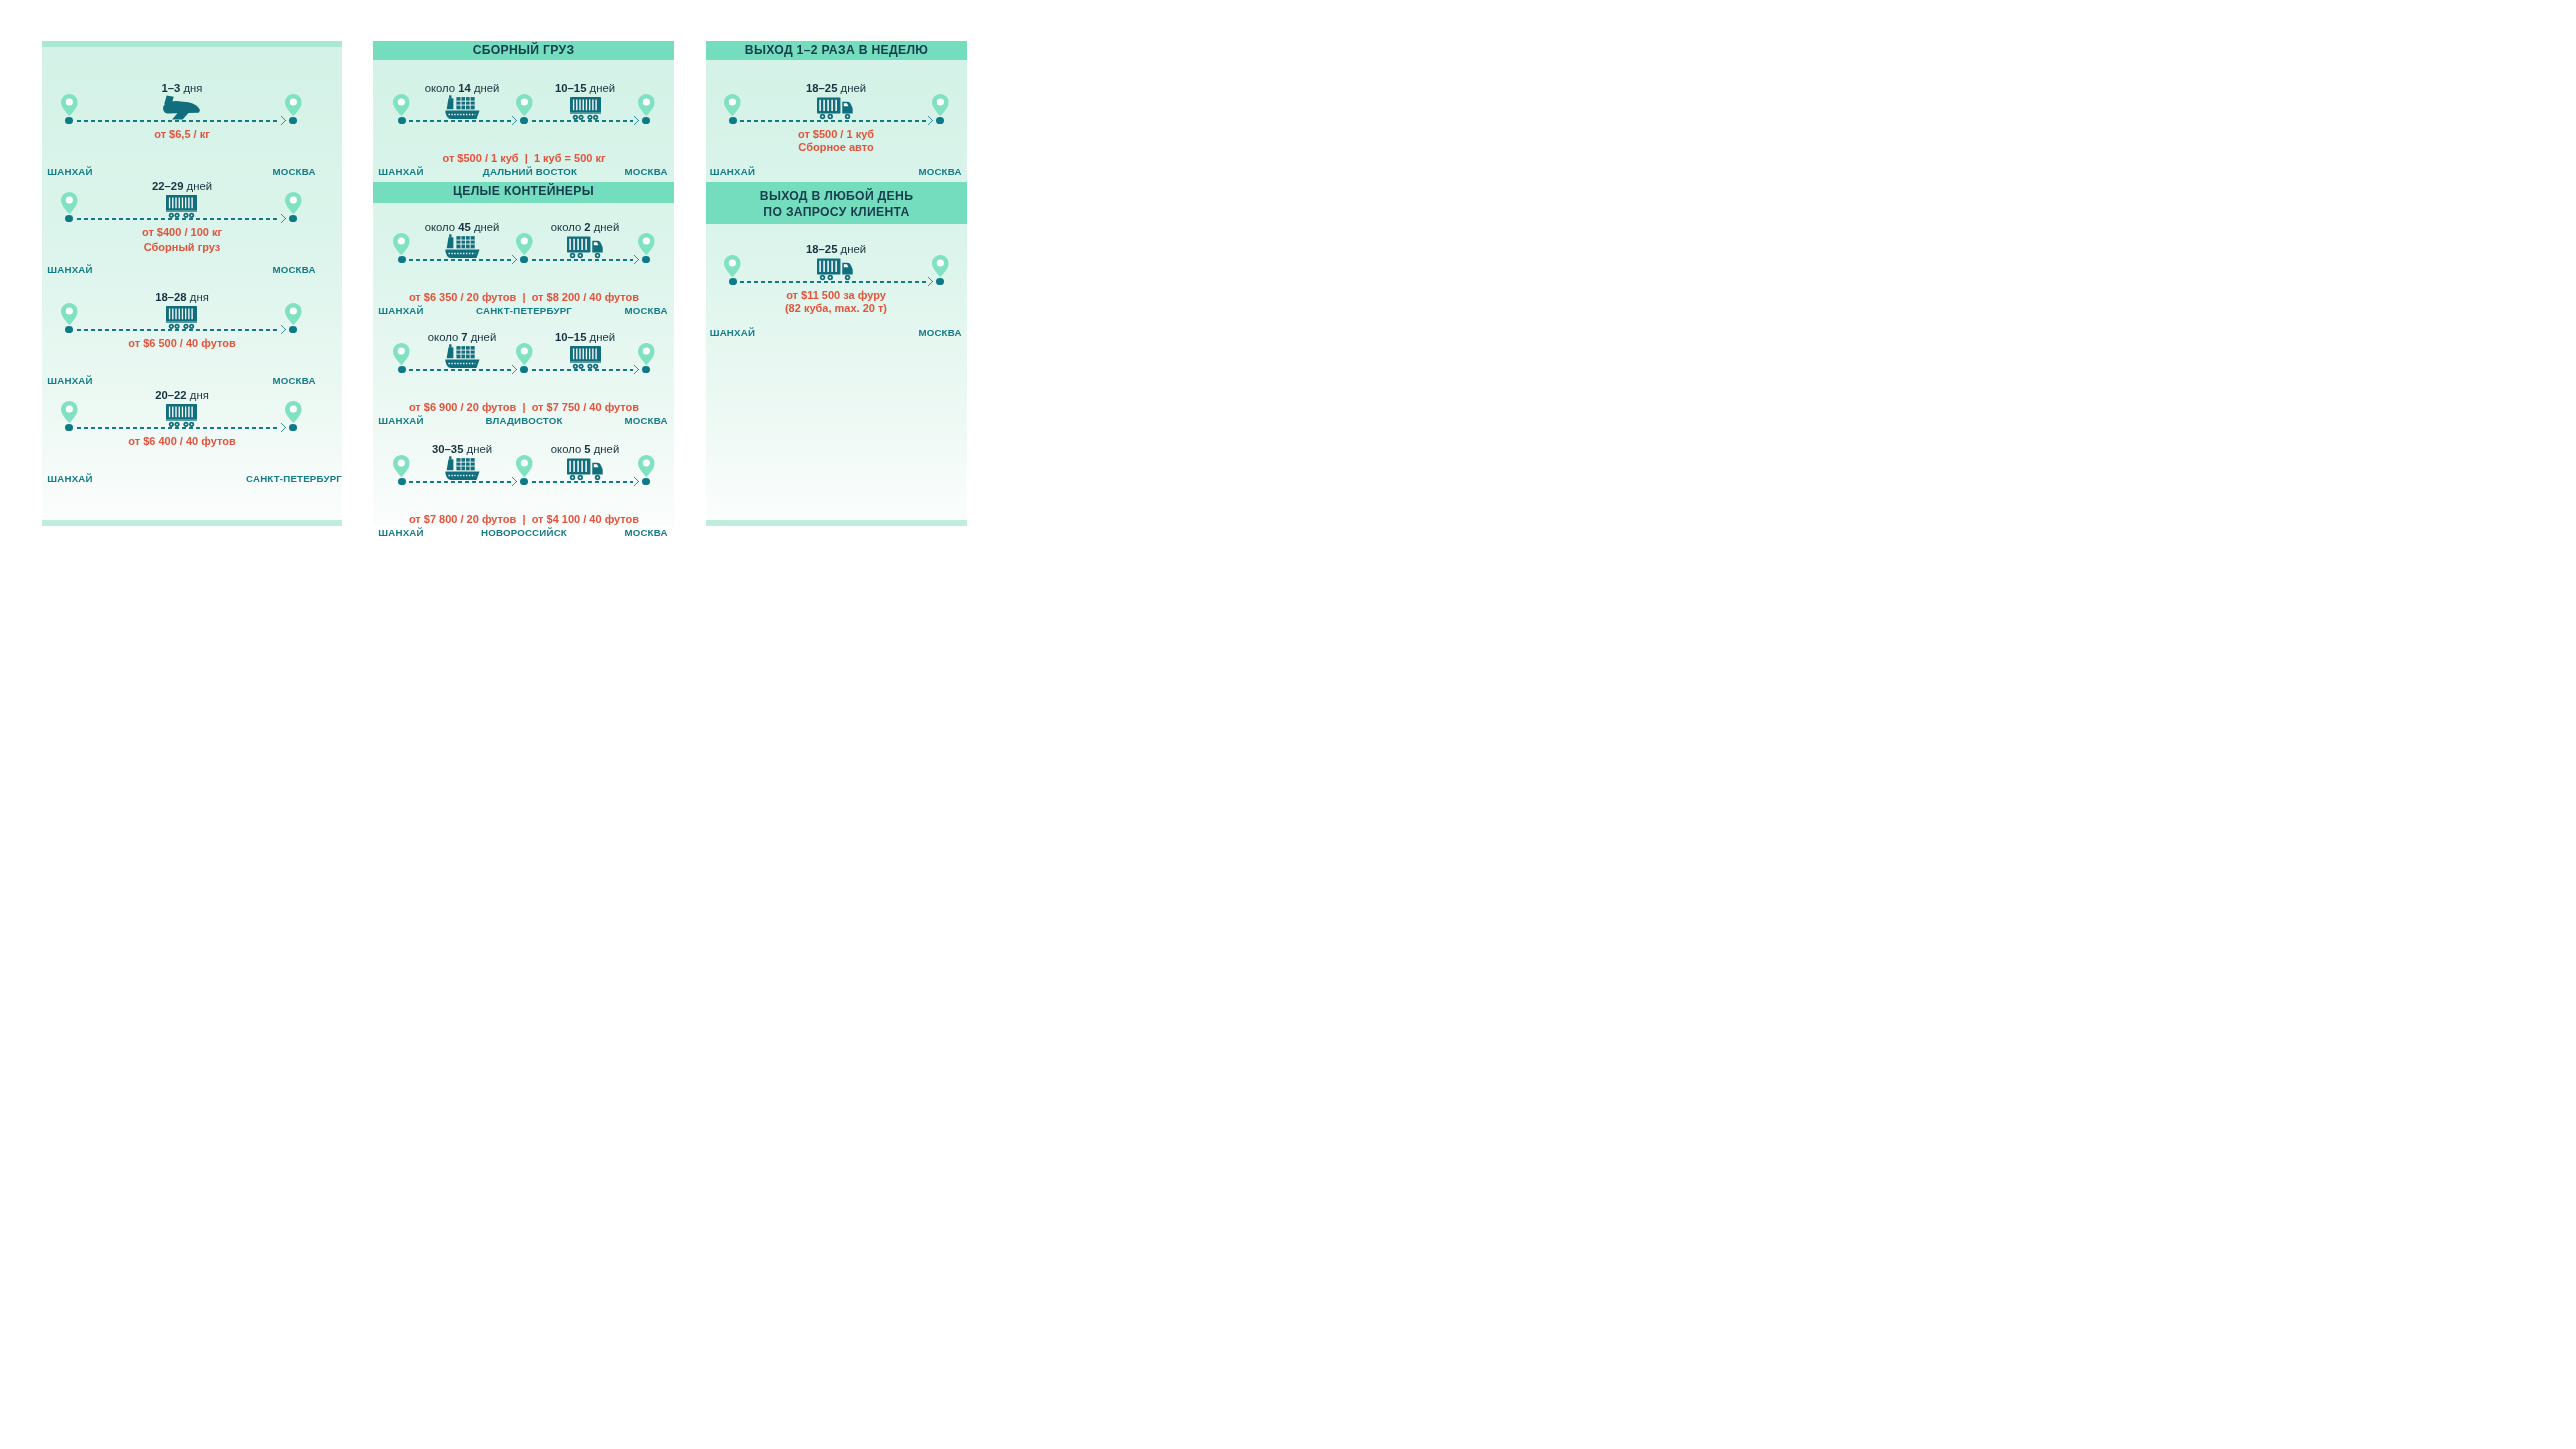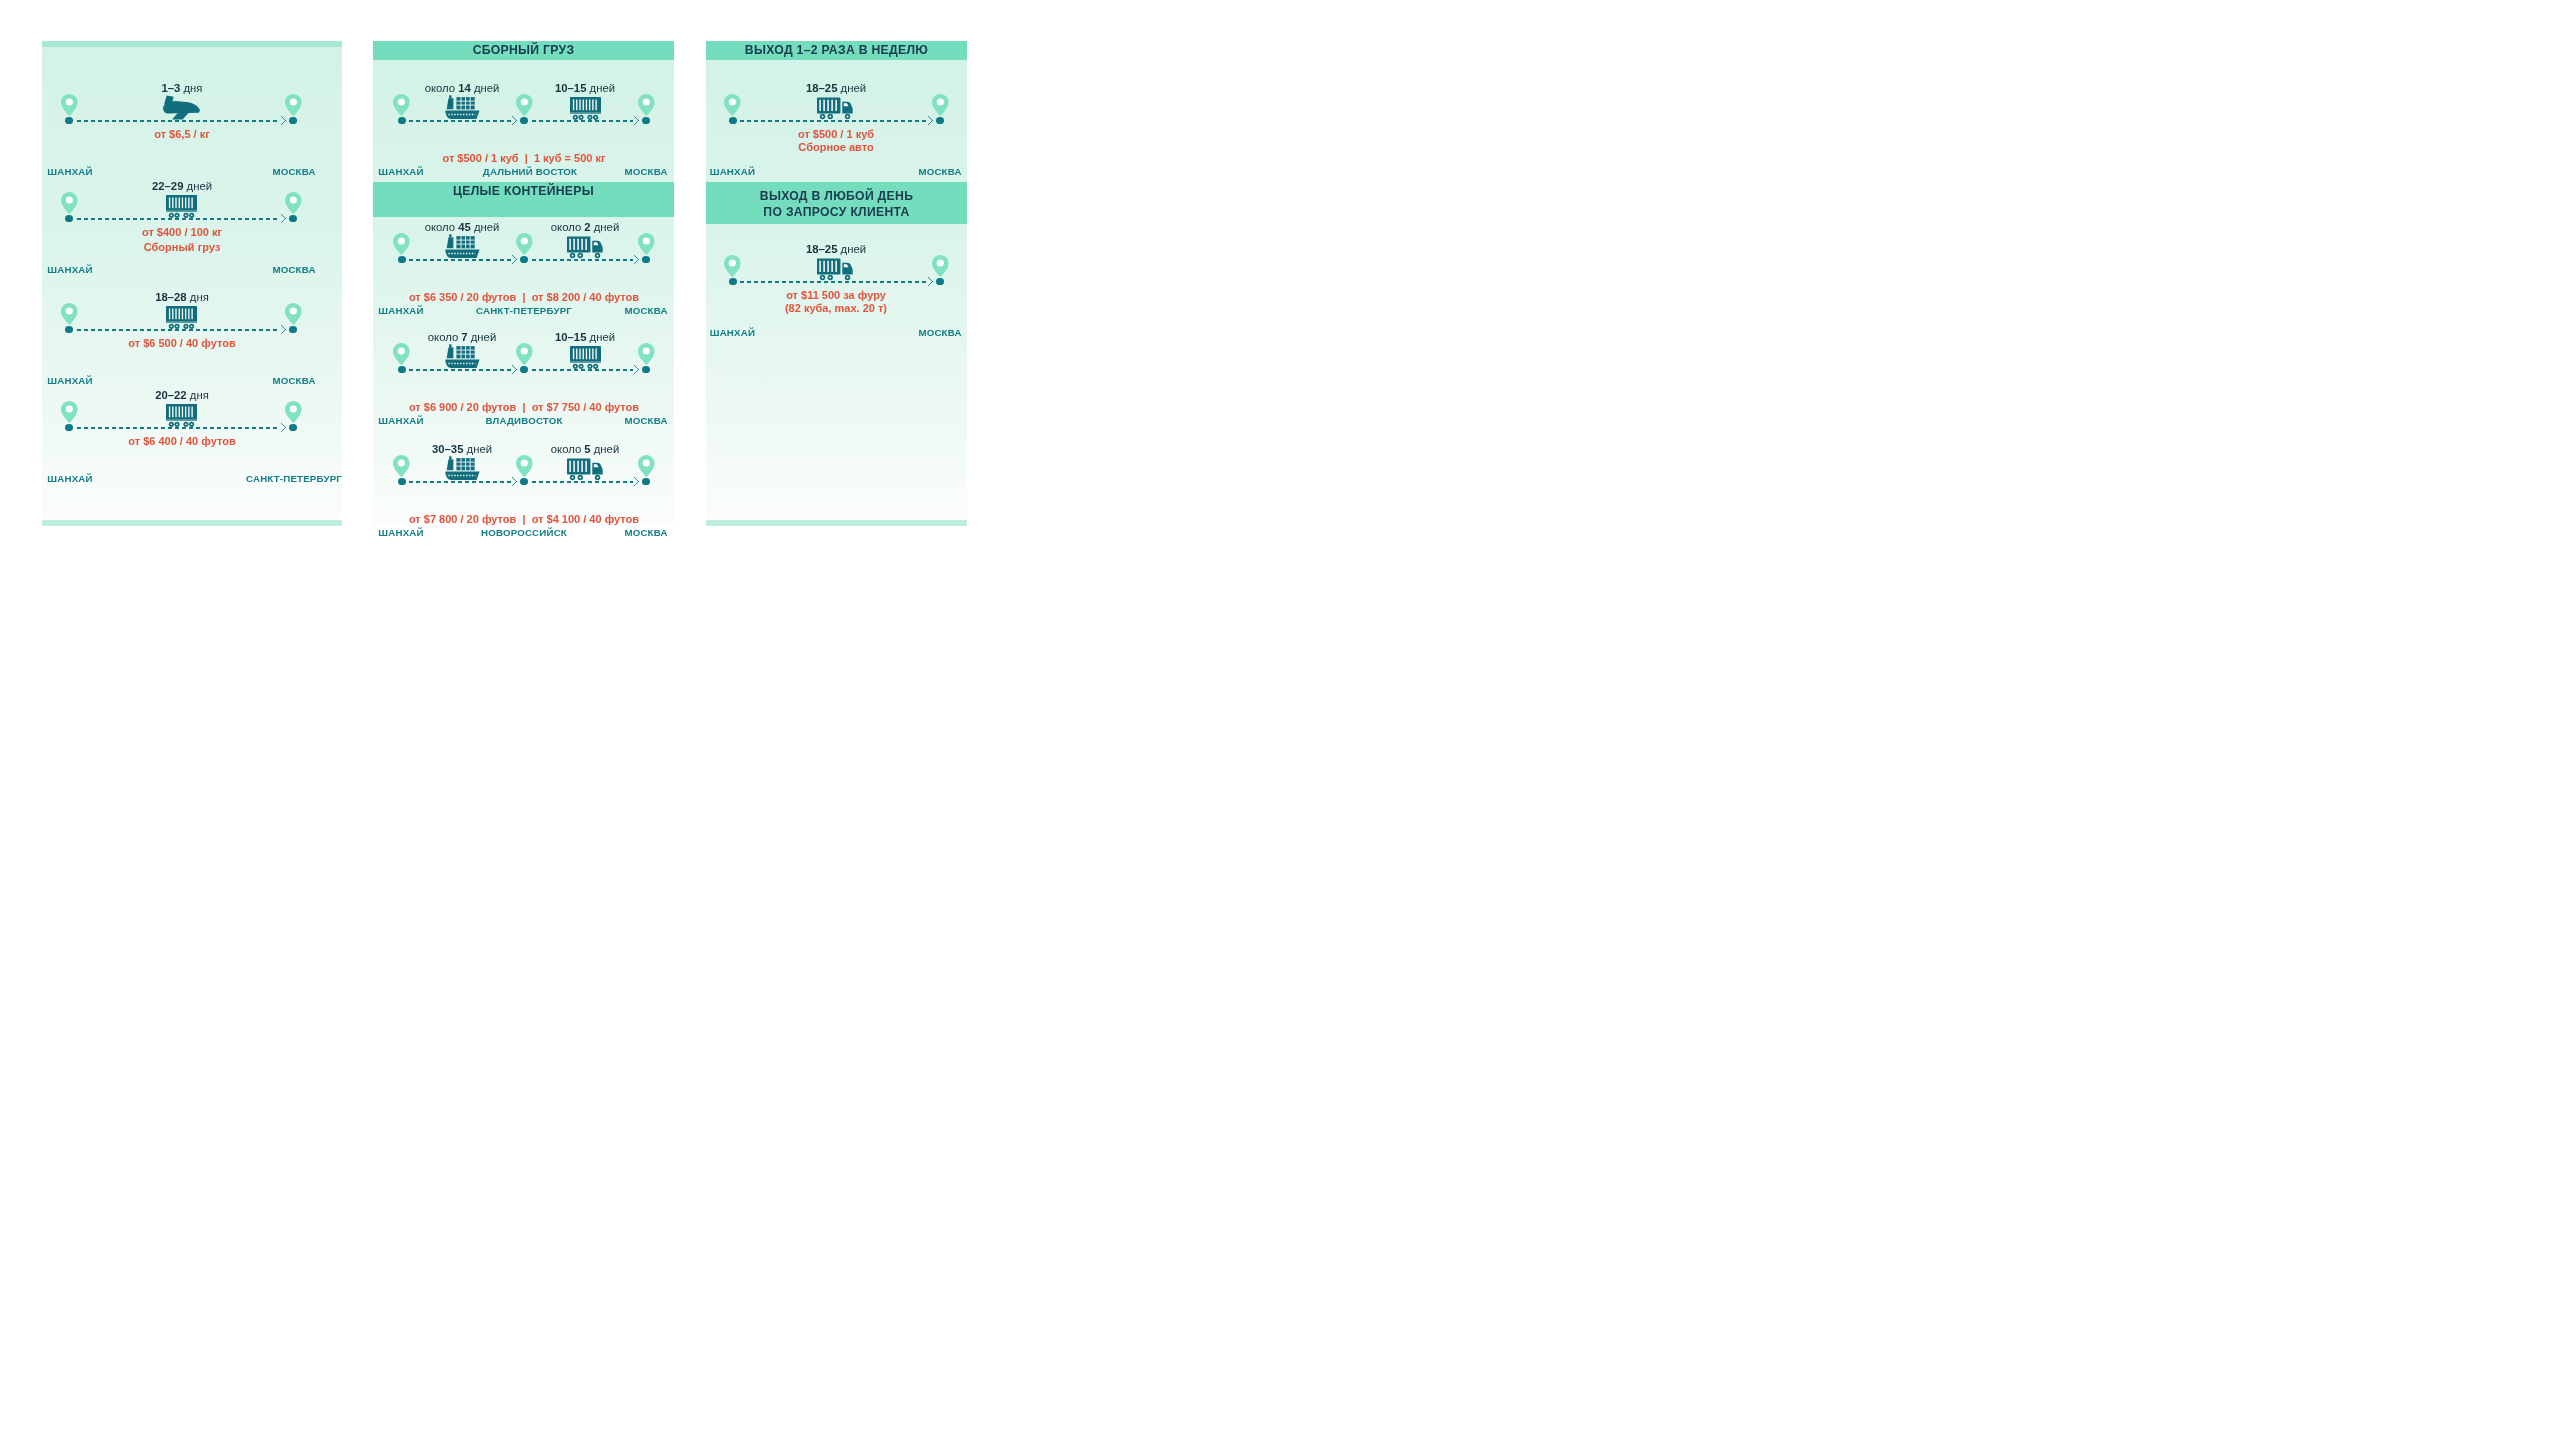--- a/index.html
+++ b/index.html
@@ -13,21 +13,21 @@
         background:linear-gradient(180deg,#d4f2e7 0%,#ddf5ec 45%,#eef9f4 78%,#fbfdfc 100%);}
   #card-left .body{top:5.8px;bottom:6.4px;}
   #card-mid .body{top:19.3px;bottom:0;}
   #card-right .body{top:19.3px;bottom:6.4px;}
   .bar{position:absolute;left:0;right:0;}
   .bar-top{top:0;height:5.8px;background:#a9e9d4;}
   .bar-bottom{bottom:0;height:6.4px;background:#bfeee0;}
   .band{position:absolute;left:0;right:0;background:#74ddbd;color:#183c4e;font-weight:700;
         font-size:12.2px;text-align:center;letter-spacing:0.3px;}
   .band1{top:0;height:19.3px;line-height:19.3px;}
-  #card-mid .band2{top:141px;height:35px;line-height:19.3px;}
+  #card-mid .band2{top:141px;height:21px;line-height:19.3px;}
   #card-right .band2{top:141px;height:42px;line-height:16px;padding-top:5.8px;box-sizing:border-box;}
   .route{position:absolute;left:0;right:0;height:85px;}
   .dur{position:absolute;top:0;transform:translateX(-50%);font-size:11.3px;color:#16323e;white-space:pre;}
   .dur b{font-weight:700;}
   .dur span{font-weight:400;}
   .icon{position:absolute;fill:#116e7c;color:#116e7c;}
   .pin{position:absolute;top:11.6px;width:16.7px;height:22px;}
   .dot{position:absolute;top:35px;width:8.4px;height:7px;border-radius:50%;background:#0e7a87;}
   .dash{position:absolute;top:38px;height:1.9px;
         background:repeating-linear-gradient(90deg,#117a87 0 3.9px,transparent 3.9px 7px);}

